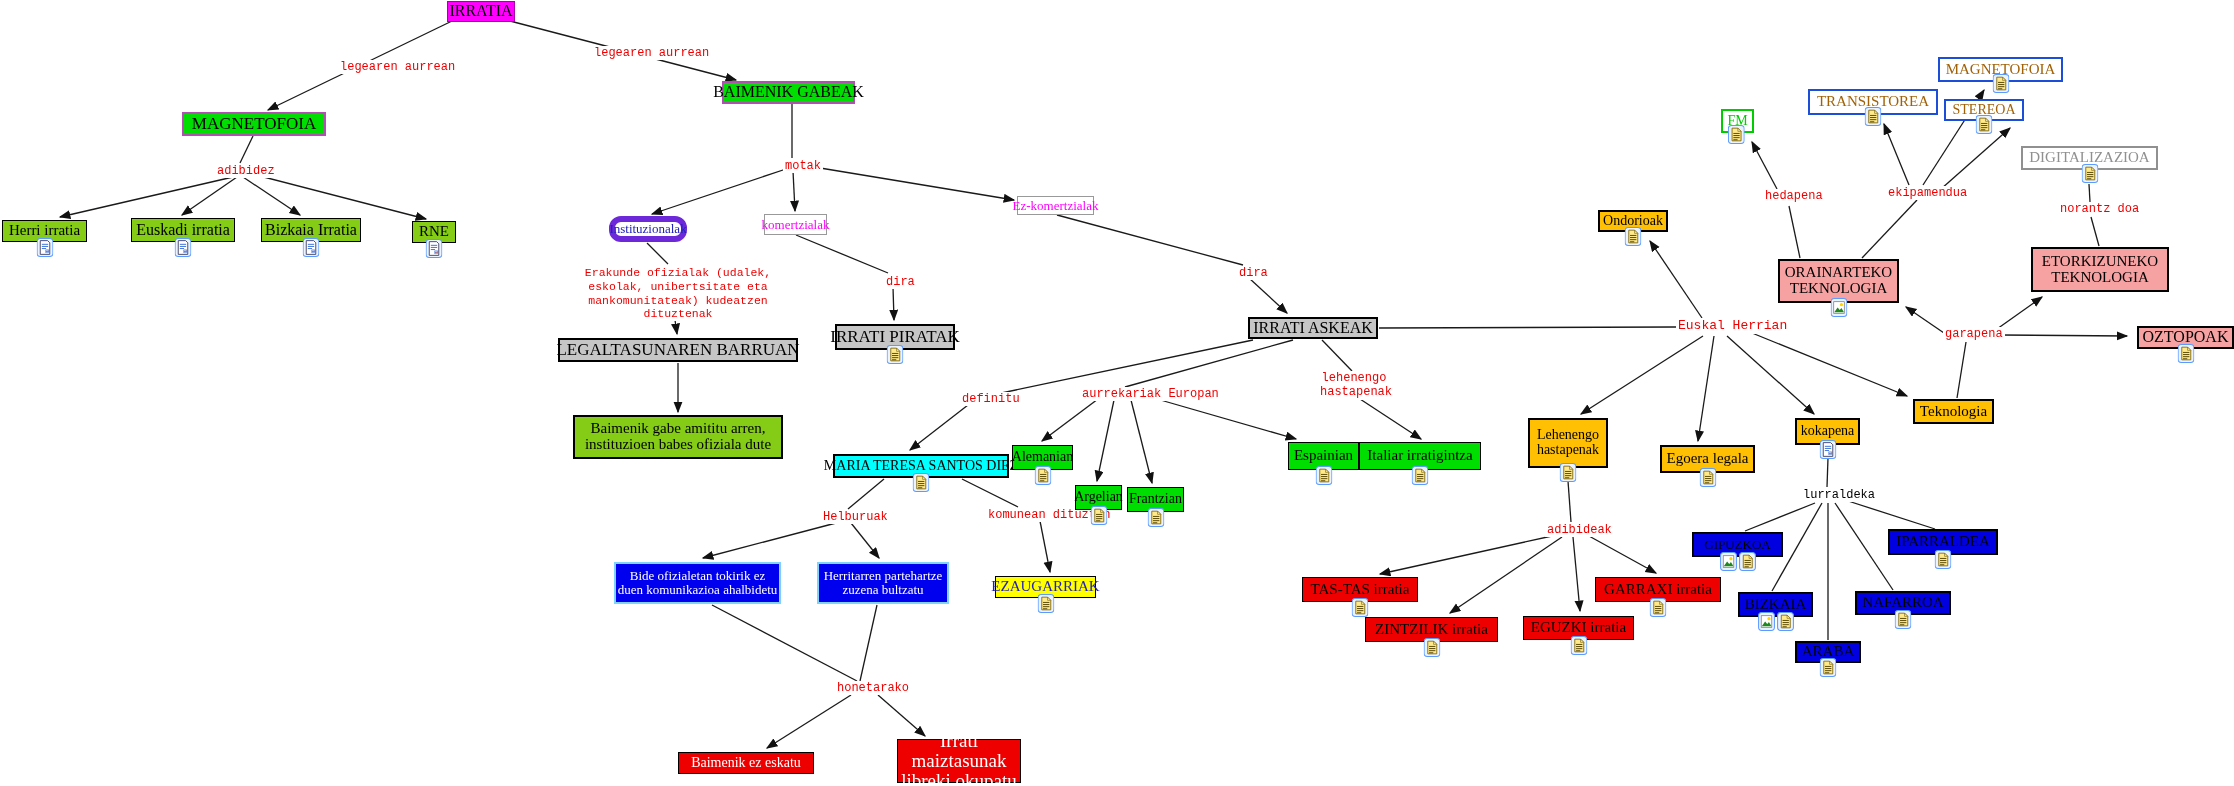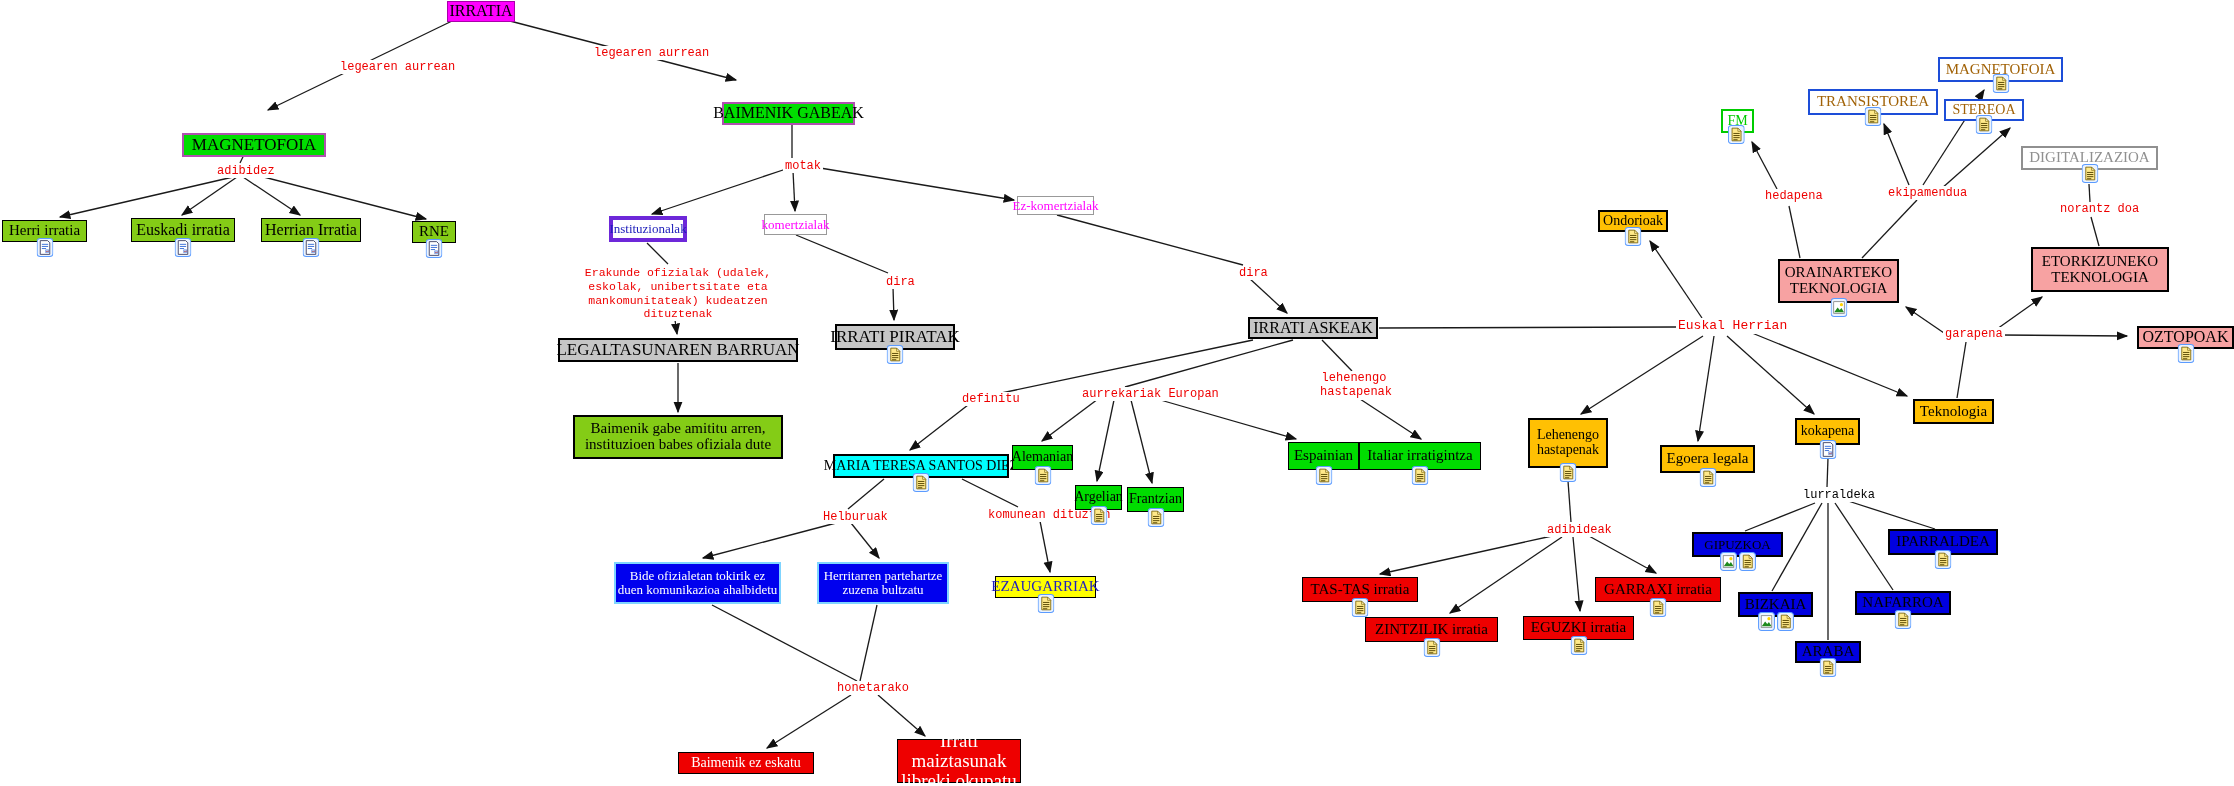--- a/index.html
+++ b/index.html
@@ -4,37 +4,37 @@
 <style>
   html,body{margin:0;padding:0;background:#fff;}
   #canvas{position:relative;width:2234px;height:786px;background:#fff;overflow:hidden;
           font-family:"Liberation Serif",serif;}
   #edges{position:absolute;left:0;top:0;width:2234px;height:786px;}
   .node{position:absolute;box-sizing:border-box;display:flex;align-items:center;justify-content:center;
         text-align:center;border:1px solid #000;color:#000;line-height:1.05;white-space:nowrap;
         font-family:"Liberation Serif",serif;z-index:3;}
   .node.w{white-space:normal;}
   .magenta{background:#ff00ff;border-color:#aa00aa;}
-  .green{background:#00dd00;border:2px solid #b050b0;margin-top:21px;}
+  .green{background:#00dd00;border:2px solid #b050b0;}
   .green2{background:#00dd00;border-color:#000;}
   .white{background:#84cc16;}
   .bw2{border-width:2px;}
   .grayb{background:#c6c6c6;border-width:2px;}
   .cyan{background:#00ffff;border-width:2px;}
   .blueb{background:#0000ee;color:#fff;border:2px solid #7fd4ff;}
   .yellow{background:#ffff00;color:#1f1fbf;}
   .redw{background:#ee0000;color:#fff;}
   .redb{background:#ee0000;color:#000;}
   .orange{background:#ffc003;border-width:2px;}
   .pink{background:#f7a2a2;border-width:2px;}
   .regionblue{background:#0000e0;color:#000;border-width:2px;}
   .outline-green{background:#fff;color:#00cc00;border:2px solid #00cc00;}
   .outline-blue{background:#fff;color:#a16207;border:2px solid #1d4ed8;}
   .outline-gray{background:#fff;color:#909090;border:2px solid #909090;}
-  .plain-blue{background:#fff;color:#2020bb;border:4px solid #6d28d9;border-radius:0;}
+  .plain-blue{background:#fff;color:#2020bb;border:6px solid #6d28d9;border-radius:12px;}
   .plain-magenta{background:#fff;color:#ff00ff;border:1px solid #999;}
   .llabel{position:absolute;font-family:Liberation Mono, monospace;font-size:12px;color:#ee0000;
           background:#fff;white-space:nowrap;line-height:1.2;padding:0 2px;z-index:2;text-align:center;}
   .llabel.wrap{white-space:normal;}
   .llabel.black{color:#000;}
   .icons{position:absolute;left:50%;top:100%;transform:translate(-50%,-3px);display:flex;gap:2px;z-index:4;}
   .icon{width:17px;height:19px;display:block;}
 </style>
 </head>
 <body>
@@ -161,21 +161,21 @@
     </div>
   <div class="node white" style="left:131px;top:218px;width:104px;height:24px;font-size:16px">
       <span>Euskadi irratia</span>
       <span class="icons">
         <svg class="icon">
           <use href="#i-page"></use>
         </svg>
       </span>
     </div>
   <div class="node white" style="left:261px;top:218px;width:100px;height:24px;font-size:16px">
-      <span>Herrian Irratia</span>
+      <span>Bizkaia Irratia</span>
       <span class="icons">
         <svg class="icon">
           <use href="#i-page"></use>
         </svg>
       </span>
     </div>
   <div class="node white" style="left:412px;top:221px;width:44px;height:22px;font-size:15px">
       <span>RNE</span>
       <span class="icons">
         <svg class="icon">

